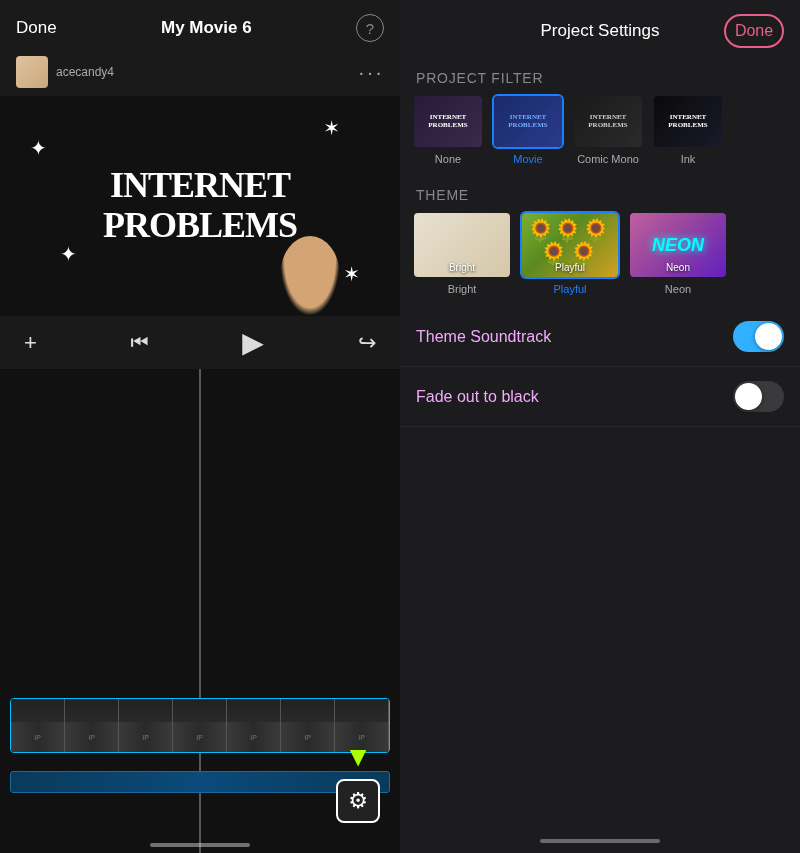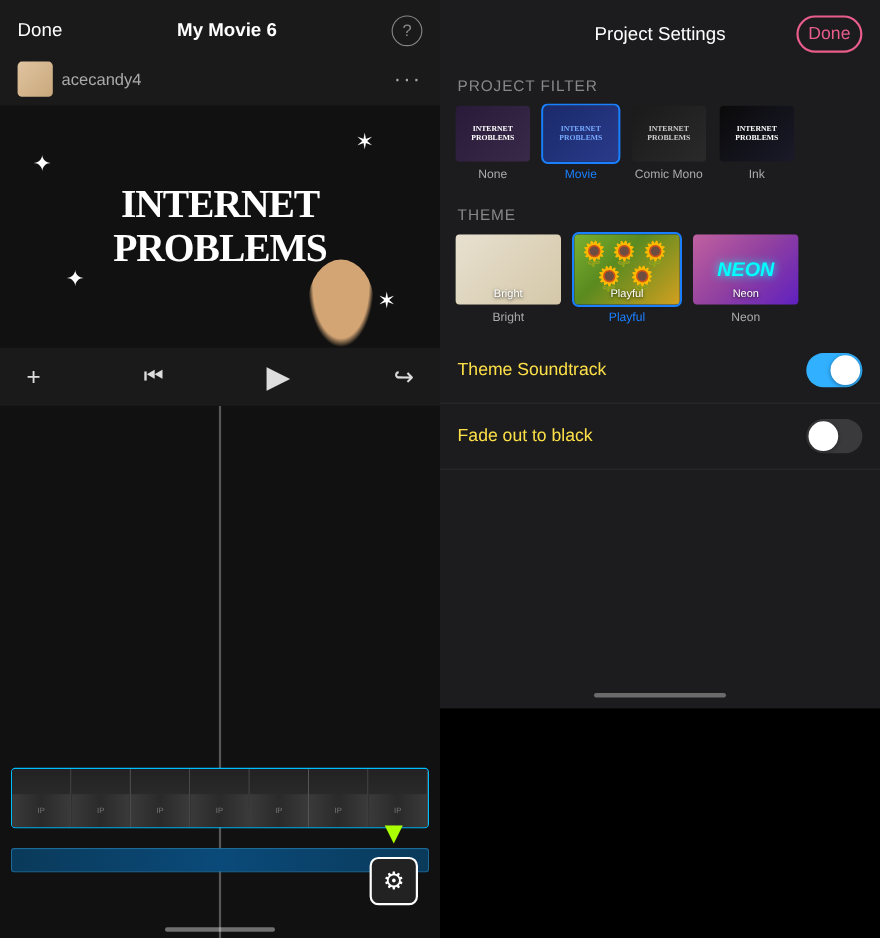--- a/index.html
+++ b/index.html
@@ -52,21 +52,21 @@
       align-items: center;
       gap: 8px;
     }
     .user-avatar {
       width: 32px; height: 32px;
       background: linear-gradient(135deg, #e0c4a0, #c9a87c);
       border-radius: 4px;
     }
     .user-name {
       color: #aaa;
-      font-size: 15px;
+      font-size: 12px;
     }
     .dots-menu {
       color: #aaa;
       font-size: 20px;
       letter-spacing: 2px;
     }
 
     .video-preview {
       width: 100%;
       height: 220px;
@@ -213,21 +213,21 @@
       transform: translateX(-50%);
       width: 100px;
       height: 4px;
       background: rgba(255,255,255,0.4);
       border-radius: 2px;
     }
 
     
     .right-panel {
       width: 400px;
-      height: 644px;
+      height: 853px;
       background: #1c1c1e;
       display: flex;
       flex-direction: column;
     }
 
     .right-header {
       display: flex;
       align-items: center;
       justify-content: space-between;
       padding: 14px 16px 12px;
@@ -364,21 +364,21 @@
     .theme-neon { background: linear-gradient(135deg, #c060a0, #9040a0, #6020c0); }
 
     .toggle-row {
       display: flex;
       align-items: center;
       justify-content: space-between;
       padding: 14px 16px;
       border-bottom: 1px solid rgba(255,255,255,0.06);
     }
     .toggle-label {
-      color: #fde047;
+      color: #f0abfc;
       font-size: 16px;
       font-weight: 400;
     }
 
     
     .toggle-switch {
       width: 51px;
       height: 31px;
       border-radius: 16px;
       position: relative;

